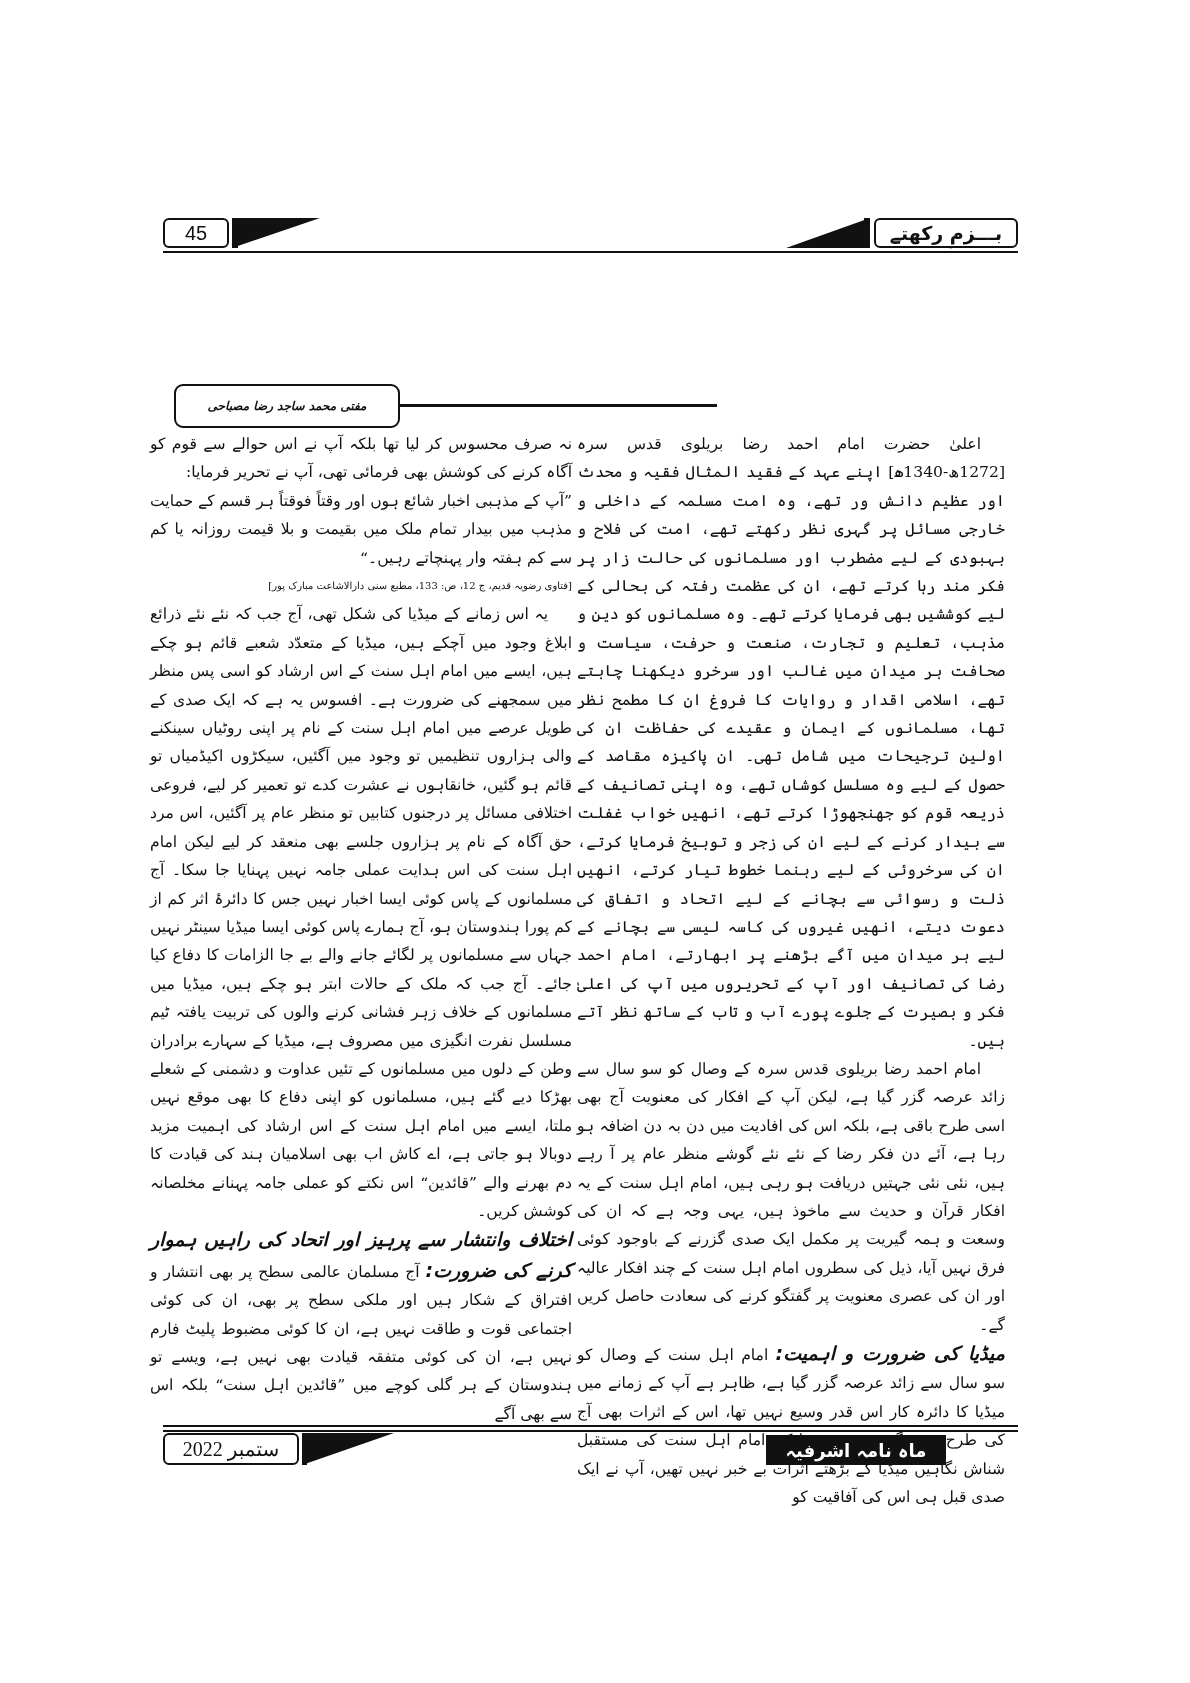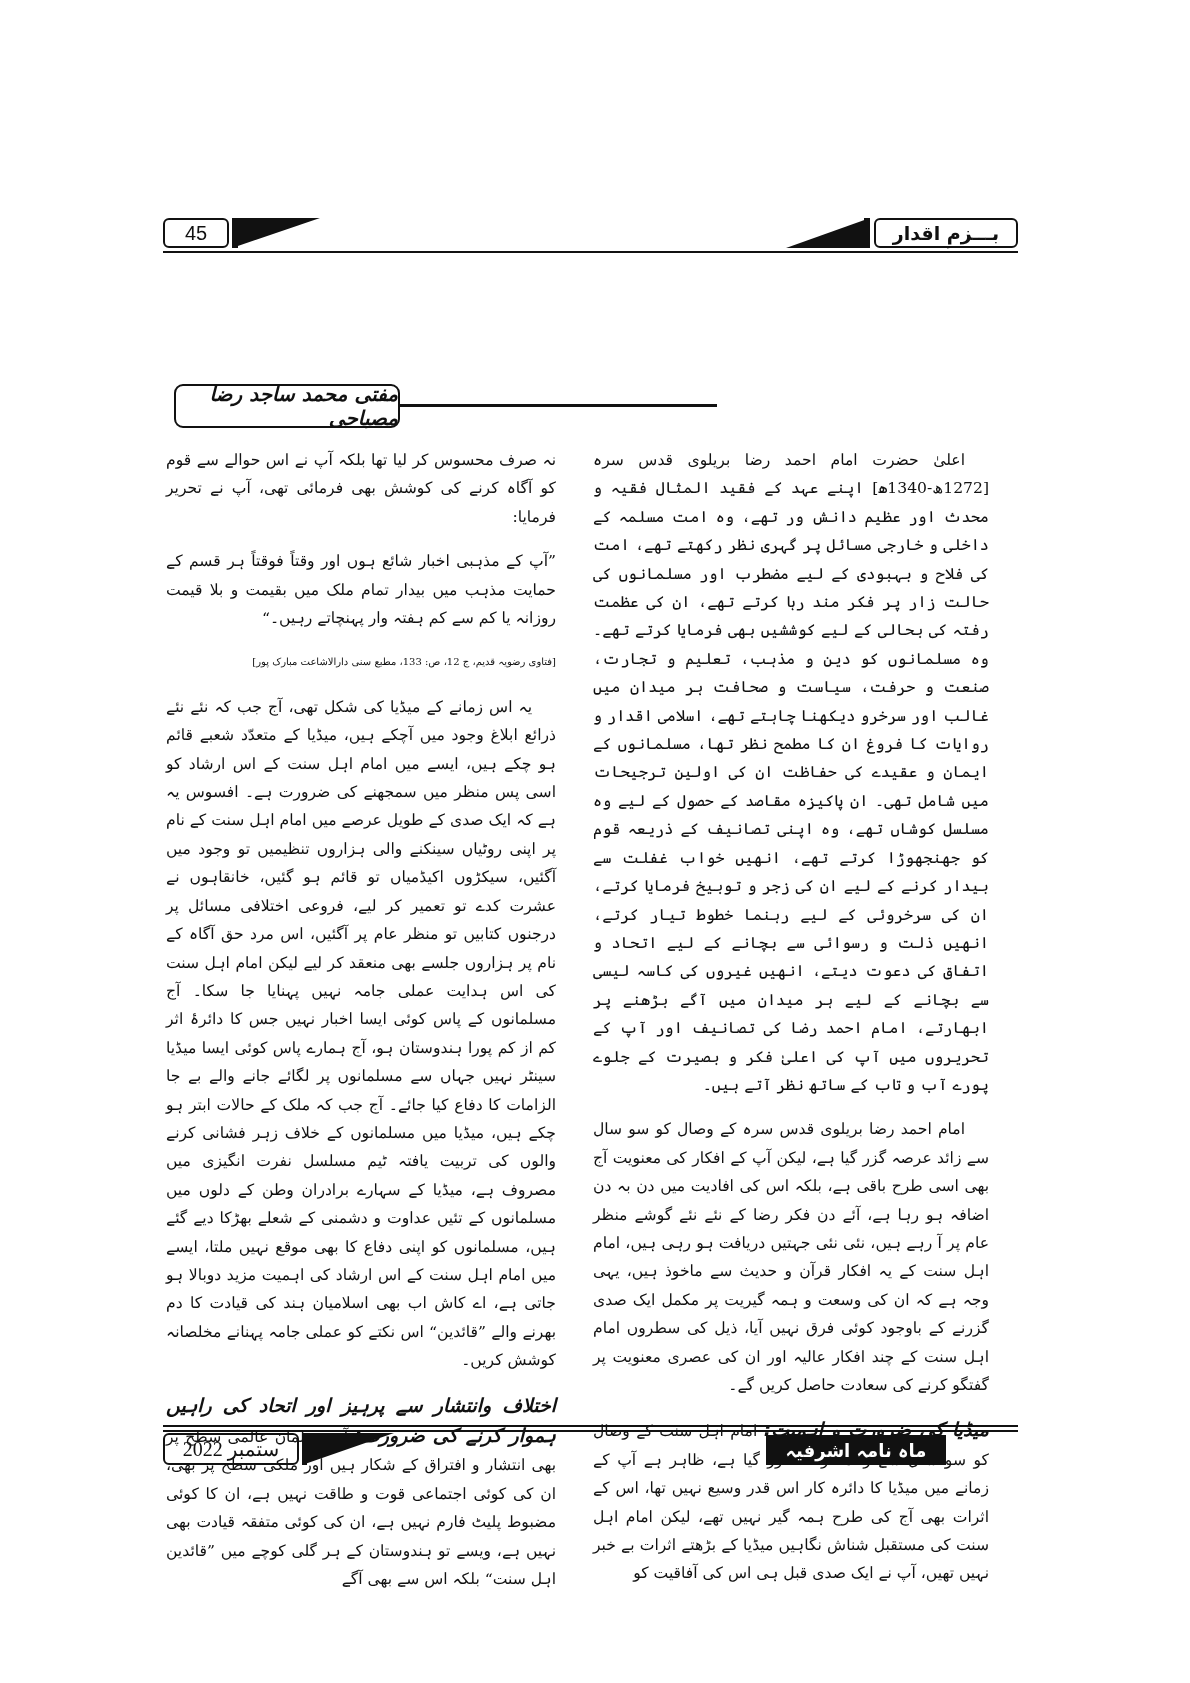--- a/index.html
+++ b/index.html
@@ -20,27 +20,27 @@
   .hdr-tri-r-fill { position:absolute; left:864px; top:218px; width:6px; height:30px; background:#111; }
   .hdr-rule { position: absolute; left: 163px; width: 855px; height: 2px; background: #111; top: 251px; }
 
   
   .title { position: absolute; left: 330px; top: 290px; width: 460px; text-align: center;
            font-family: "DejaVu Serif", serif; font-size: 40px; direction: rtl; font-weight: normal; }
 
   
   .author-box { position: absolute; left: 174px; top: 384px; width: 226px; height: 44px; border: 2px solid #111;
                 border-radius: 9px; box-sizing: border-box; display: flex; align-items: center; justify-content: center;
-                font-family: "DejaVu Serif", serif; font-size: 20px; font-style: italic; font-weight: bold; direction: rtl; }
+                font-family: "DejaVu Serif", serif; font-size: 12px; font-style: italic; font-weight: bold; direction: rtl; }
   .author-rule { position: absolute; left: 400px; top: 404px; width: 317px; height: 3px; background: #111; }
 
   
   .col { position: absolute; top: 430px; width: 428px; direction: rtl; text-align: justify;
          font-family: "DejaVu Serif", serif; font-size: 15.6px; line-height: 28.4px; }
-  .col p { margin: 16px; text-align-last: right; }
+  .col p { margin: 0; text-align-last: right; }
   .col-right { left: 577px; }
   .col-left { left: 150px; width: 422px; }
   .col .indent { text-indent: 24px; }
   .col .subhead { font-family: "DejaVu Sans", sans-serif; font-weight: bold; font-size: 19px; font-style: italic; }
   .col .cite { font-size: 10px; }
   .col .quote { text-indent: 0; }
 
   
   .ftr-rule1 { position: absolute; left: 163px; top: 1425px; width: 855px; height: 2px; background: #111; }
   .ftr-rule2 { position: absolute; left: 163px; top: 1430px; width: 855px; height: 2px; background: #111; }
@@ -57,21 +57,21 @@
 </head>
 <body>
 
 <div class="page">
 
   <div class="hdr-box hdr-page">45</div>
   <div class="hdr-tri-l-fill"></div>
   <div class="hdr-tri-l"></div>
   <div class="hdr-tri-r"></div>
   <div class="hdr-tri-r-fill"></div>
-  <div class="hdr-box hdr-section">بـــزمِ اقدار</div>
+  <div class="hdr-box hdr-section">بـــزمِ رکھتے</div>
   <div class="hdr-rule"></div>
 
 
   <div class="author-box">مفتی محمد ساجد رضا مصباحی</div>
   <div class="author-rule"></div>
 
   <div class="col col-right">
     <p class="indent">اعلیٰ حضرت امام احمد رضا بریلوی قدس سرہ [1272ھ-1340ھ] اپنے عہد کے فقید المثال فقیہ و محدث اور عظیم دانش ور تھے، وہ امت مسلمہ کے داخلی و خارجی مسائل پر گہری نظر رکھتے تھے، امت کی فلاح و بہبودی کے لیے مضطرب اور مسلمانوں کی حالت زار پر فکر مند رہا کرتے تھے، ان کی عظمت رفتہ کی بحالی کے لیے کوششیں بھی فرمایا کرتے تھے۔ وہ مسلمانوں کو دین و مذہب، تعلیم و تجارت، صنعت و حرفت، سیاست و صحافت ہر میدان میں غالب اور سرخرو دیکھنا چاہتے تھے، اسلامی اقدار و روایات کا فروغ ان کا مطمح نظر تھا، مسلمانوں کے ایمان و عقیدے کی حفاظت ان کی اولین ترجیحات میں شامل تھی۔ ان پاکیزہ مقاصد کے حصول کے لیے وہ مسلسل کوشاں تھے، وہ اپنی تصانیف کے ذریعہ قوم کو جھنجھوڑا کرتے تھے، انھیں خواب غفلت سے بیدار کرنے کے لیے ان کی زجر و توبیخ فرمایا کرتے، ان کی سرخروئی کے لیے رہنما خطوط تیار کرتے، انھیں ذلت و رسوائی سے بچانے کے لیے اتحاد و اتفاق کی دعوت دیتے، انھیں غیروں کی کاسہ لیسی سے بچانے کے لیے ہر میدان میں آگے بڑھنے پر ابھارتے، امام احمد رضا کی تصانیف اور آپ کے تحریروں میں آپ کی اعلیٰ فکر و بصیرت کے جلوے پورے آب و تاب کے ساتھ نظر آتے ہیں۔</p>
     <p class="indent">امام احمد رضا بریلوی قدس سرہ کے وصال کو سو سال سے زائد عرصہ گزر گیا ہے، لیکن آپ کے افکار کی معنویت آج بھی اسی طرح باقی ہے، بلکہ اس کی افادیت میں دن بہ دن اضافہ ہو رہا ہے، آئے دن فکر رضا کے نئے نئے گوشے منظر عام پر آ رہے ہیں، نئی نئی جہتیں دریافت ہو رہی ہیں، امام اہل سنت کے یہ افکار قرآن و حدیث سے ماخوذ ہیں، یہی وجہ ہے کہ ان کی وسعت و ہمہ گیریت پر مکمل ایک صدی گزرنے کے باوجود کوئی فرق نہیں آیا، ذیل کی سطروں امام اہل سنت کے چند افکار عالیہ اور ان کی عصری معنویت پر گفتگو کرنے کی سعادت حاصل کریں گے۔</p>
     <p><span class="subhead">میڈیا کی ضرورت و اہمیت:</span> <span>امام اہل سنت کے وصال کو سو سال سے زائد عرصہ گزر گیا ہے، ظاہر ہے آپ کے زمانے میں میڈیا کا دائرہ کار اس قدر وسیع نہیں تھا، اس کے اثرات بھی آج کی طرح ہمہ گیر نہیں تھے، لیکن امام اہل سنت کی مستقبل شناش نگاہیں میڈیا کے بڑھتے اثرات بے خبر نہیں تھیں، آپ نے ایک صدی قبل ہی اس کی آفاقیت کو</span></p>

